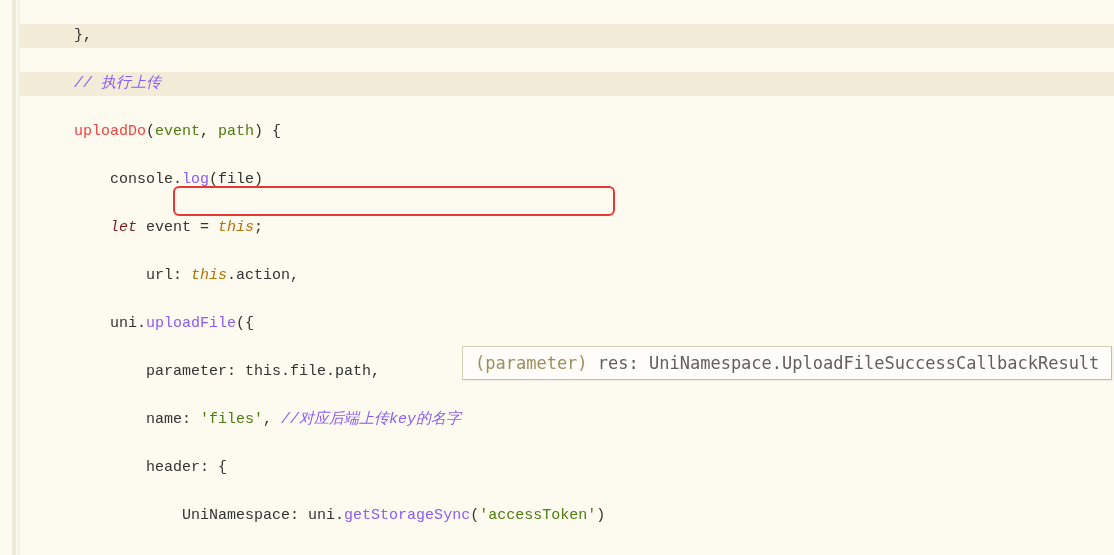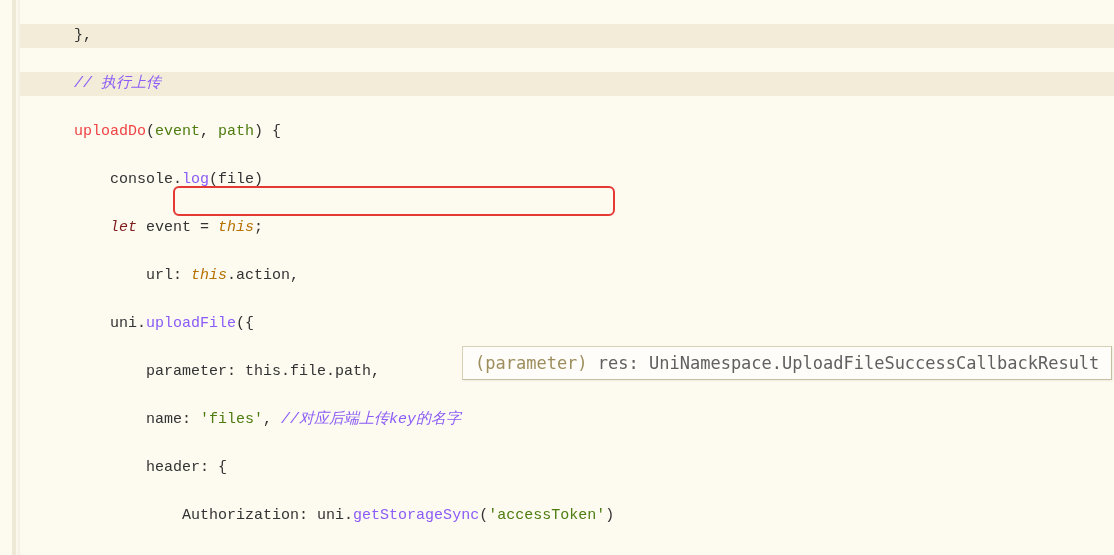--- a/index.html
+++ b/index.html
@@ -87,21 +87,21 @@
 <span class="line ln-top"><span class="c-plain">      },</span></span>
 <span class="line ln-top"><span>      </span><span class="c-comment">// 执行上传</span></span>
 <span class="line"><span>      </span><span class="c-method">uploadDo</span><span>(</span><span class="c-param">event</span><span>, </span><span class="c-param">path</span><span>) {</span></span>
 <span class="line"><span>          </span><span class="c-prop">console</span><span>.</span><span class="c-func">log</span><span>(file)</span></span>
 <span class="line"><span>          </span><span class="c-let">let</span><span> </span><span>event</span><span> = </span><span class="c-this">this</span><span>;</span></span>
 <span class="line"><span>              </span><span>url</span><span>: </span><span class="c-this">this</span><span>.</span><span>action</span><span>,</span></span>
 <span class="line"><span>          </span><span>uni</span><span>.</span><span class="c-func">uploadFile</span><span>({</span></span>
 <span class="line"><span>              </span><span>parameter</span><span>: </span><span>this.file.path,</span></span>
 <span class="line"><span>              </span><span>name</span><span>: </span><span class="c-string">'files'</span><span>, </span><span class="c-comment">//对应后端上传key的名字</span></span>
 <span class="line"><span>              </span><span>header</span><span>: {</span></span>
-<span class="line"><span>                  </span><span>Authorization</span><span>: </span><span>uni</span><span>.</span><span class="c-func">getStorageSync</span><span>(</span><span class="c-string">'accessToken'</span><span>)</span></span>
+<span class="line"><span>                  </span><span>UniNamespace</span><span>: </span><span>uni</span><span>.</span><span class="c-func">getStorageSync</span><span>(</span><span class="c-string">'accessToken'</span><span>)</span></span>
 <span class="line"></span>
 
 
 
 
 
 
 
 
 

